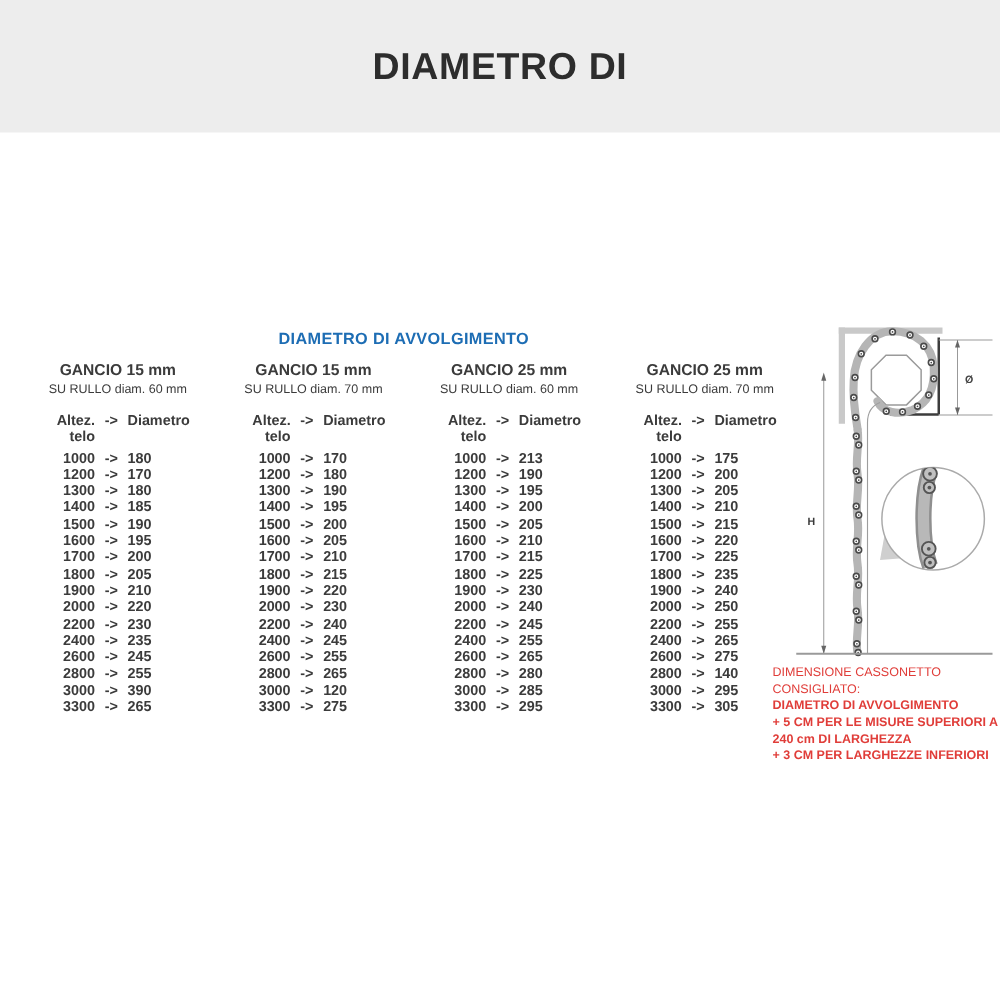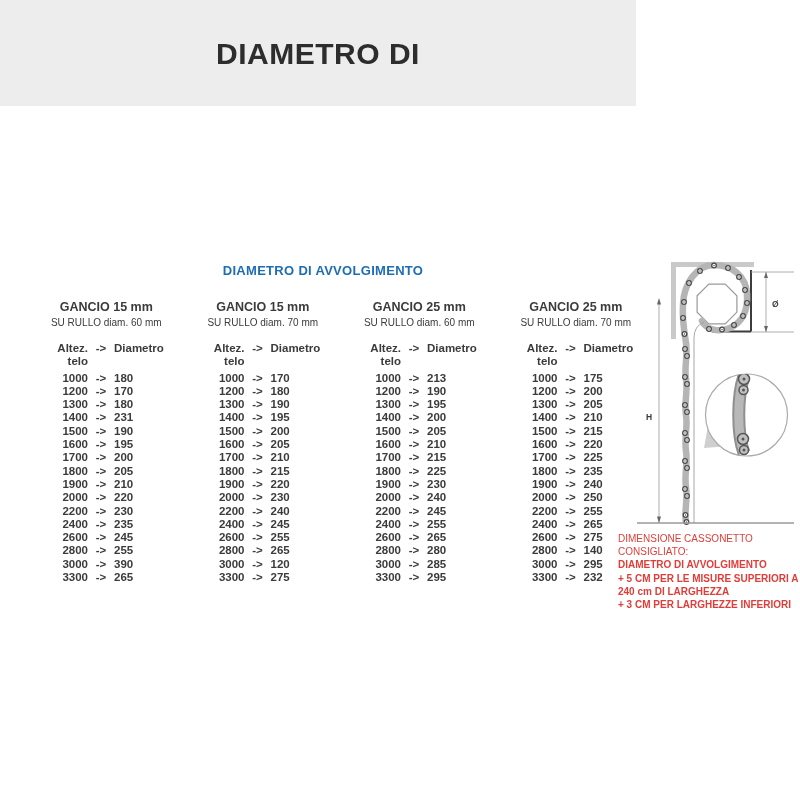--- a/index.html
+++ b/index.html
@@ -13,40 +13,40 @@
   html,body{width:800px;height:800px;}
   body{
     position:relative;
     background:#ffffff;
     font-family:"Liberation Sans", sans-serif;
     color:var(--tableink);
     overflow:hidden;
   }
   
   .header-band{
-    position:absolute;left:0;top:0;width:636px;height:106px;
+    position:absolute;left:0;top:0;width:800px;height:106px;
     background:var(--band);
     display:flex;align-items:center;justify-content:center;
   }
   .page-title{
     text-align:center;
     font-size:30px;font-weight:700;letter-spacing:.5px;
     line-height:29px;color:var(--ink);
   }
   
   .section-title{
     position:absolute;left:20px;top:263px;width:606px;
     text-align:center;
     color:var(--blue);
     font-size:13px;font-weight:700;letter-spacing:.3px;
   }
   
   .tables{
-    position:absolute;left:36px;top:288px;width:610px;
-    display:flex;gap:16px;margin-top:11px;
+    position:absolute;left:24px;top:288px;width:610px;
+    display:flex;gap:16px;
   }
   .dtable{width:150px;}
   .t-name{font-size:12.5px;font-weight:700;text-align:center;line-height:16px;}
   .t-sub{font-size:10px;font-weight:400;text-align:center;line-height:15px;}
   .t-colhead{margin-top:12px;margin-bottom:3px;font-weight:700;font-size:11.5px;}
   .t-row,.t-colhead{display:flex;line-height:13.3px;font-size:11.5px;}
   .t-row{font-weight:600;}
   .c-alt{width:52px;text-align:right;}
   .c-arrow{width:26px;text-align:center;}
   .c-diam{width:52px;text-align:left;}
@@ -92,21 +92,21 @@
         <div class="c-diam">170</div>
       </div>
       <div class="t-row">
         <div class="c-alt">1300</div>
         <div class="c-arrow">-&gt;</div>
         <div class="c-diam">180</div>
       </div>
       <div class="t-row">
         <div class="c-alt">1400</div>
         <div class="c-arrow">-&gt;</div>
-        <div class="c-diam">231</div>
+        <div class="c-diam">185</div>
       </div>
       <div class="t-row">
         <div class="c-alt">1500</div>
         <div class="c-arrow">-&gt;</div>
         <div class="c-diam">190</div>
       </div>
       <div class="t-row">
         <div class="c-alt">1600</div>
         <div class="c-arrow">-&gt;</div>
         <div class="c-diam">195</div>
@@ -419,21 +419,21 @@
         <div class="c-diam">140</div>
       </div>
       <div class="t-row">
         <div class="c-alt">3000</div>
         <div class="c-arrow">-&gt;</div>
         <div class="c-diam">295</div>
       </div>
       <div class="t-row">
         <div class="c-alt">3300</div>
         <div class="c-arrow">-&gt;</div>
-        <div class="c-diam">232</div>
+        <div class="c-diam">305</div>
       </div>
     </div>
   </div>
 
 <svg class="diagram" viewBox="0 0 166 284">
 
   <path d="M 37,18.5 H 120" stroke="#c9c9c9" stroke-width="5" fill="none"></path>
   <path d="M 39.5,16 V 93" stroke="#c9c9c9" stroke-width="5" fill="none"></path>
 
   <path d="M 117,24 V 85.5 M 78,85.5 H 117" stroke="#3c3c3c" stroke-width="2" fill="none"></path>

